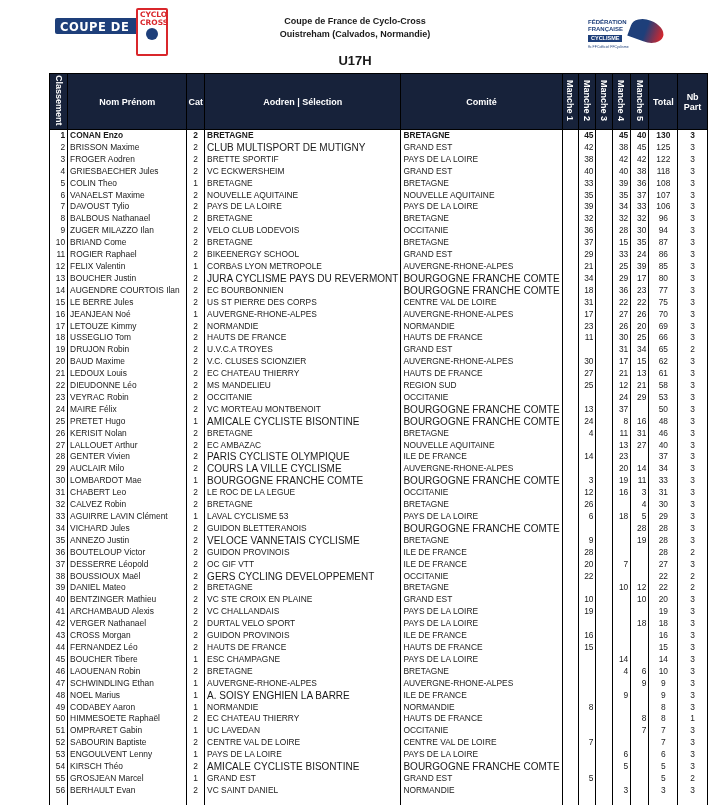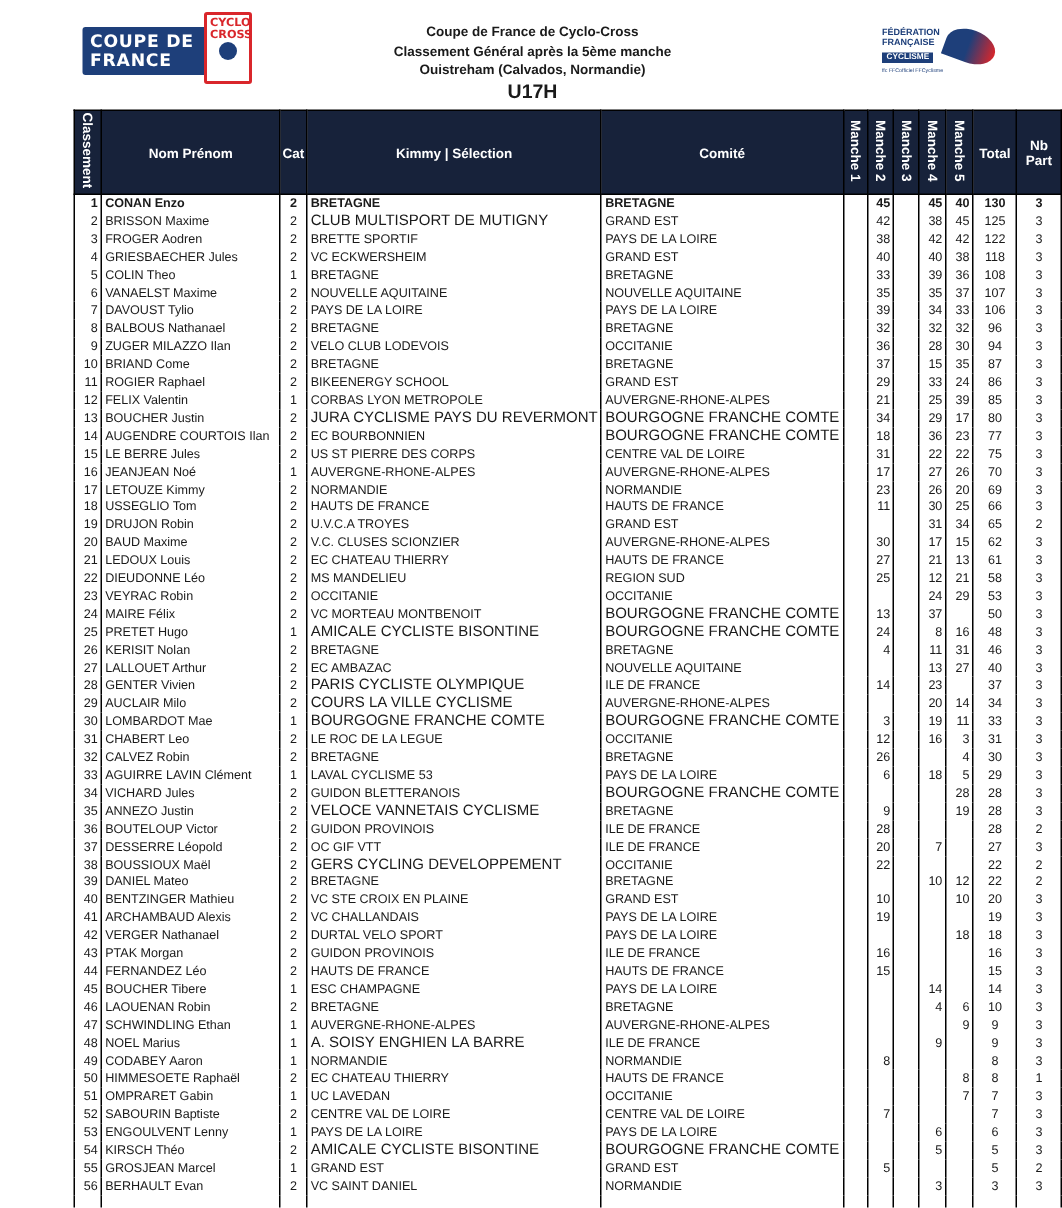--- a/index.html
+++ b/index.html
@@ -1,17 +1,17 @@
 <!DOCTYPE html>
 <html><head>
 <meta charset="utf-8">
 <style>
   html, body { margin:0; padding:0; background:#ffffff; }
   body { width:708px; height:805px; position:relative; overflow:hidden; font-family:"Liberation Sans", sans-serif; color:#1a1a1a; }
-  .logo-cdf { position:absolute; left:55px; top:18px; width:86px; height:32px; background:#1e3f7a; border-radius:2px; }
+  .logo-cdf { position:absolute; left:55px; top:18px; width:86px; height:16px; background:#1e3f7a; border-radius:2px; }
   .logo-cdf .txt { position:absolute; left:5px; top:3px; color:#fff; font-family:"DejaVu Sans", sans-serif; font-weight:bold; font-size:11.5px; line-height:13px; letter-spacing:0.5px; }
   .logo-cc { position:absolute; left:136px; top:8px; width:32px; height:48px; background:#fff; border:2px solid #d9262b; border-radius:2px; box-sizing:border-box; }
   .logo-cc .txt { position:absolute; left:2px; top:1px; color:#d9262b; font-weight:bold; font-size:7.5px; line-height:8px; font-family:"DejaVu Sans", sans-serif; }
   .logo-cc .fig { position:absolute; left:8px; top:18px; width:12px; height:12px; border-radius:50%; background:#1e3f7a; }
   .title { position:absolute; left:230px; top:15px; width:250px; text-align:center; font-size:9px; font-weight:bold; line-height:12.5px; }
   .subtitle { position:absolute; left:230px; top:53px; width:250px; text-align:center; font-size:13px; font-weight:bold; }
   .logo-ffc { position:absolute; left:584px; top:16px; width:96px; height:40px; }
   .logo-ffc .l1 { position:absolute; left:4px; top:3px; font-size:6px; font-weight:bold; color:#1e3f7a; line-height:7px; }
   .logo-ffc .l2 { position:absolute; left:4px; top:19px; font-size:5.5px; font-weight:bold; color:#fff; background:#1e3f7a; padding:0 3px; line-height:7px; }
   .logo-ffc .l3 { position:absolute; left:4px; top:29px; font-size:3.5px; color:#1e3f7a; line-height:5px; }
@@ -33,21 +33,20 @@
 <div class="logo-cdf">
   <div class="txt"><span>COUPE DE</span><br><span>FRANCE</span></div>
 </div>
 <div class="logo-cc">
   <div class="txt"><span>CYCLO</span><br><span>CROSS</span></div>
   <div class="fig"></div>
 </div>
 
 <div class="title">
   <div>Coupe de France de Cyclo-Cross</div>
-  <div>Classement Général après la 5ème manche</div>
   <div>Ouistreham (Calvados, Normandie)</div>
 </div>
 <div class="subtitle">U17H</div>
 
 <div class="logo-ffc">
   <div class="swoosh"></div>
   <div class="l1"><span>FÉDÉRATION</span><br><span>FRANÇAISE</span></div>
   <div class="l2">CYCLISME</div>
   <div class="l3">ffc  FFCofficiel  FFCyclisme</div>
 </div>
@@ -65,21 +64,21 @@
       <col style="width:24px">
       <col style="width:23px">
     <col style="width:38px">
       <col style="width:44px">
   </colgroup>
   <thead>
     <tr>
       <th class="vert"><span>Classement</span></th>
       <th>Nom Prénom</th>
       <th>Cat</th>
-      <th>Kimmy | Sélection</th>
+      <th>Aodren | Sélection</th>
       <th>Comité</th>
       <th class="vert"><span>Manche 1</span></th>
       <th class="vert"><span>Manche 2</span></th>
       <th class="vert"><span>Manche 3</span></th>
       <th class="vert"><span>Manche 4</span></th>
       <th class="vert"><span>Manche 5</span></th>
       <th>Total</th>
       <th>Nb Part</th>
     </tr>
   </thead>
@@ -667,21 +666,21 @@
         <td class="num"></td>
         <td class="num"></td>
         <td class="num"></td>
         <td class="num"></td>
         <td class="num">18</td>
         <td class="ctr">18</td>
         <td class="ctr">3</td>
       </tr>
       <tr>
         <td class="rank">43</td>
-        <td>PTAK Morgan</td>
+        <td>CROSS Morgan</td>
         <td class="ctr">2</td>
         <td>GUIDON PROVINOIS</td>
         <td>ILE DE FRANCE</td>
         <td class="num"></td>
         <td class="num">16</td>
         <td class="num"></td>
         <td class="num"></td>
         <td class="num"></td>
         <td class="ctr">16</td>
         <td class="ctr">3</td>

